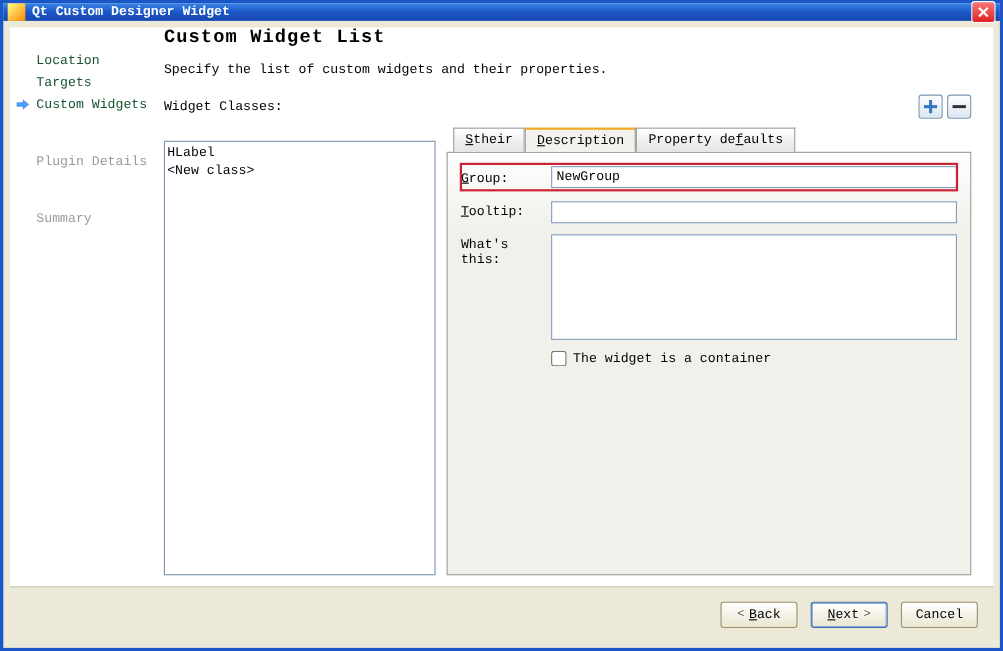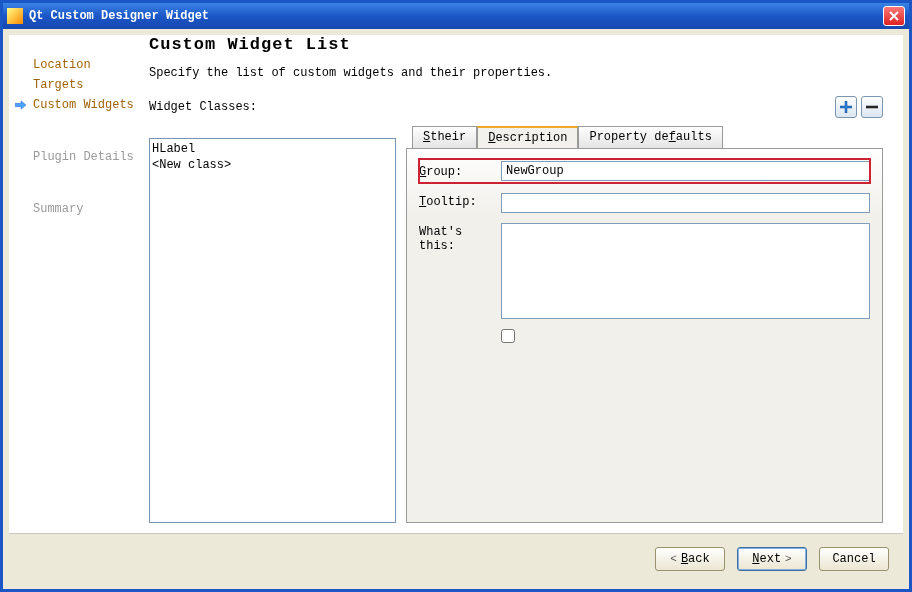--- a/index.html
+++ b/index.html
@@ -1,24 +1,24 @@
 <!DOCTYPE html>
 <html><head>
 <meta charset="utf-8">
 <style>
 * { box-sizing: border-box; margin: 0; padding: 0; font-family: "SimSun", "Courier New", monospace; font-size: 12px; }
 html, body { width: 912px; height: 592px; overflow: hidden; }
 .window { width: 912px; height: 592px; border: 3px solid #1b56c7; background: #ece9d8; display: flex; flex-direction: column; }
-.titlebar { height: 26px; background: linear-gradient(to bottom, #3a84e6 0%, #1b56c7 50%, #1648b0 100%); display: flex; align-items: center; padding: 0 4px; color: #fff; font-weight: bold; }
+.titlebar { height: 16px; background: linear-gradient(to bottom, #3a84e6 0%, #1b56c7 50%, #1648b0 100%); display: flex; align-items: center; padding: 0 4px; color: #fff; font-weight: bold; }
 .titlebar .ticon { width: 16px; height: 16px; margin-right: 6px; display: inline-block; position: relative; }
 .titlebar .ticon::before { content: ""; position: absolute; inset: 0; background: linear-gradient(135deg, #ff8 0%, #f80 100%); }
 .close-btn { width: 22px; height: 20px; background: linear-gradient(to bottom,#f77,#d22); border: 1px solid #fff; border-radius: 3px; display: flex; align-items: center; justify-content: center; color: #fff; font-weight: bold; cursor: pointer; }
 .main-area { flex: 1; background: #fff; margin: 6px 6px 0 6px; display: flex; }
 .sidebar { width: 140px; padding: 20px 6px 0 6px; }
-.sidebar-item { padding: 3px 4px 3px 18px; color: #a16207; cursor: pointer; position: relative; white-space: nowrap; }
+.sidebar-item { padding: 3px 4px 3px 18px; color: #14532d; cursor: pointer; position: relative; white-space: nowrap; }
 .sidebar-item.disabled { color: #9a9a9a; margin-top: 32px; }
 .sidebar-item.current::before { content: ""; position: absolute; left: -2px; top: 3px; width: 14px; height: 12px; background: #fff; }
 .arrow-icon { position: absolute; left: 0; top: 5px; width: 12px; height: 10px; }
 .content { flex: 1; padding: 0 20px 10px 0; display: flex; flex-direction: column; }
 .page-title { font-size: 17px; font-weight: bold; letter-spacing: 1px; margin-bottom: 12px; }
 .page-subtitle { margin-bottom: 16px; }
 .classes-row { display: flex; align-items: center; margin-bottom: 8px; }
 .classes-row .lbl { flex: 1; }
 .iconbtn { width: 22px; height: 22px; border: 1px solid #7a95b0; border-radius: 3px; background: linear-gradient(to bottom,#fefefe,#dbe5f1); margin-left: 4px; display: flex; align-items: center; justify-content: center; cursor: pointer; }
 .lower { flex: 1; display: flex; gap: 10px; min-height: 0; }
@@ -111,20 +111,21 @@
             <div class="form-row">
               <div class="flabel"><span class="u">T</span><span>ooltip:</span></div>
               <input class="tinput" type="text" value="" style="">
             </div>
             <div class="form-row">
               <div class="flabel">What's this:</div>
               <textarea class="tarea" style=""></textarea>
             </div>
             <div class="checkrow">
               <input type="checkbox" style="">
+              <span><span>The widget is a c</span><span class="u">o</span><span>ntainer</span></span>
             </div>
           </div>
         </div>
       </div>
     </div>
   </div>
 
   <div class="footer">
     <div class="wbtn">
       <span class="chev">&lt;</span>

